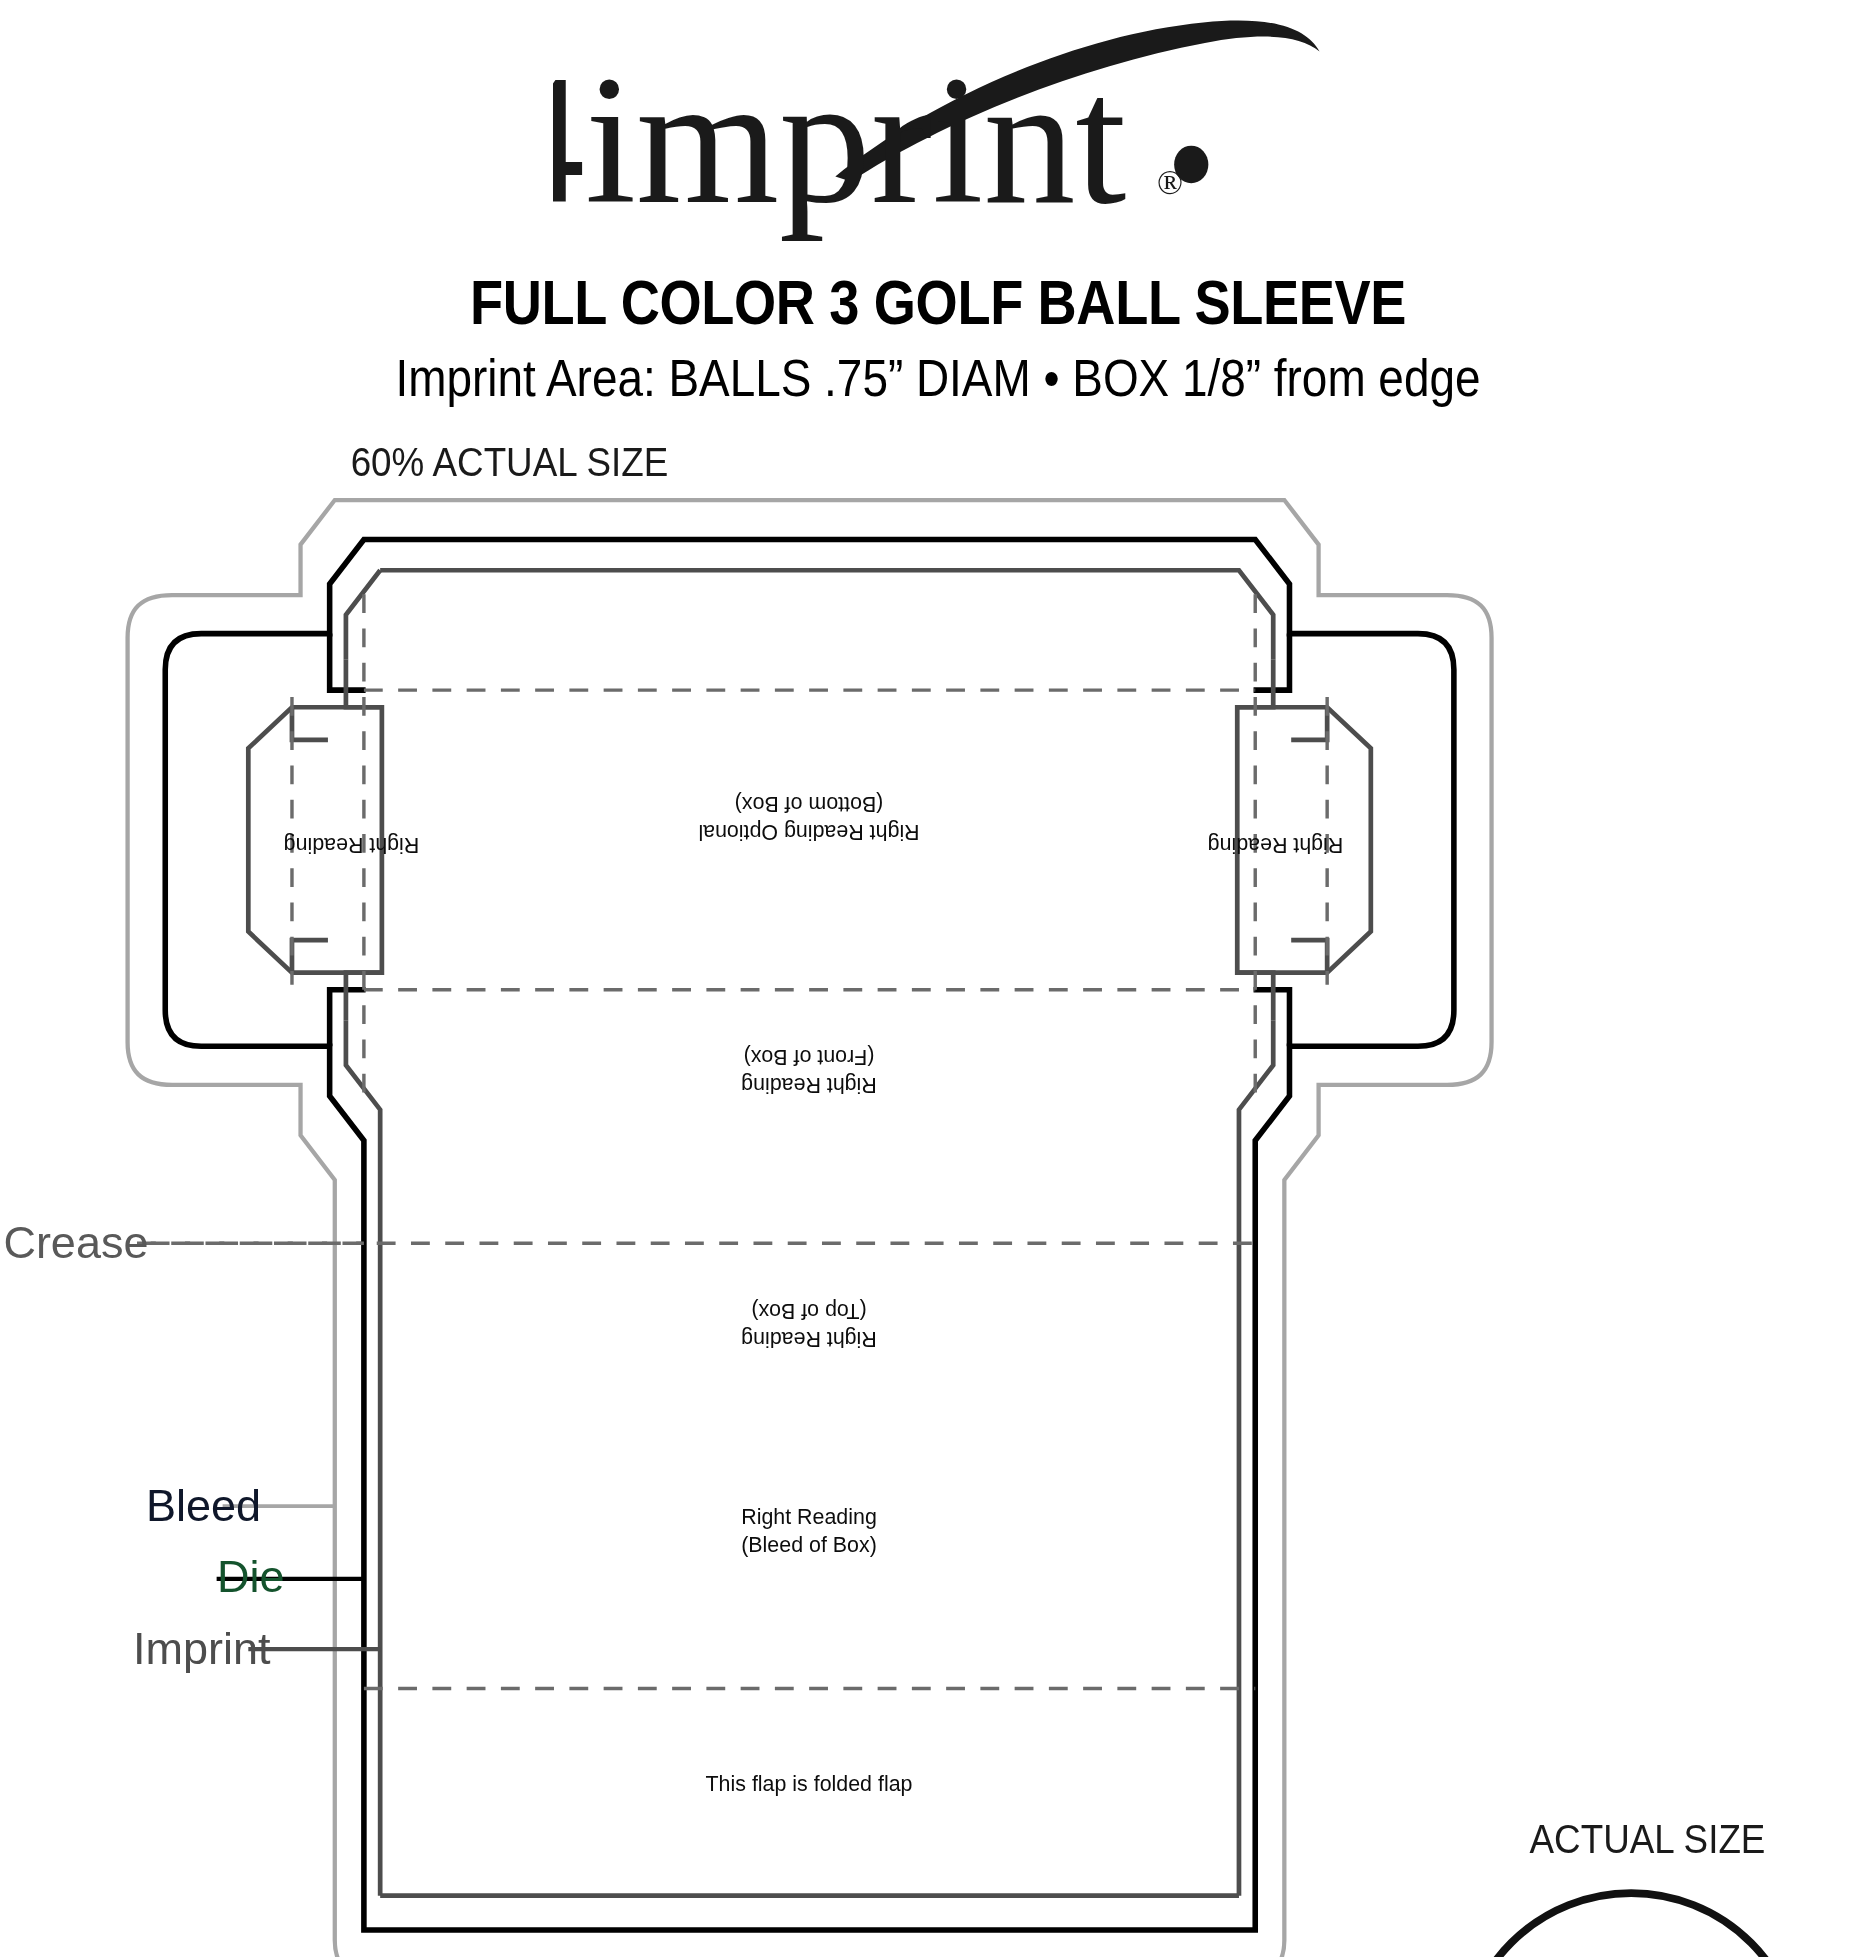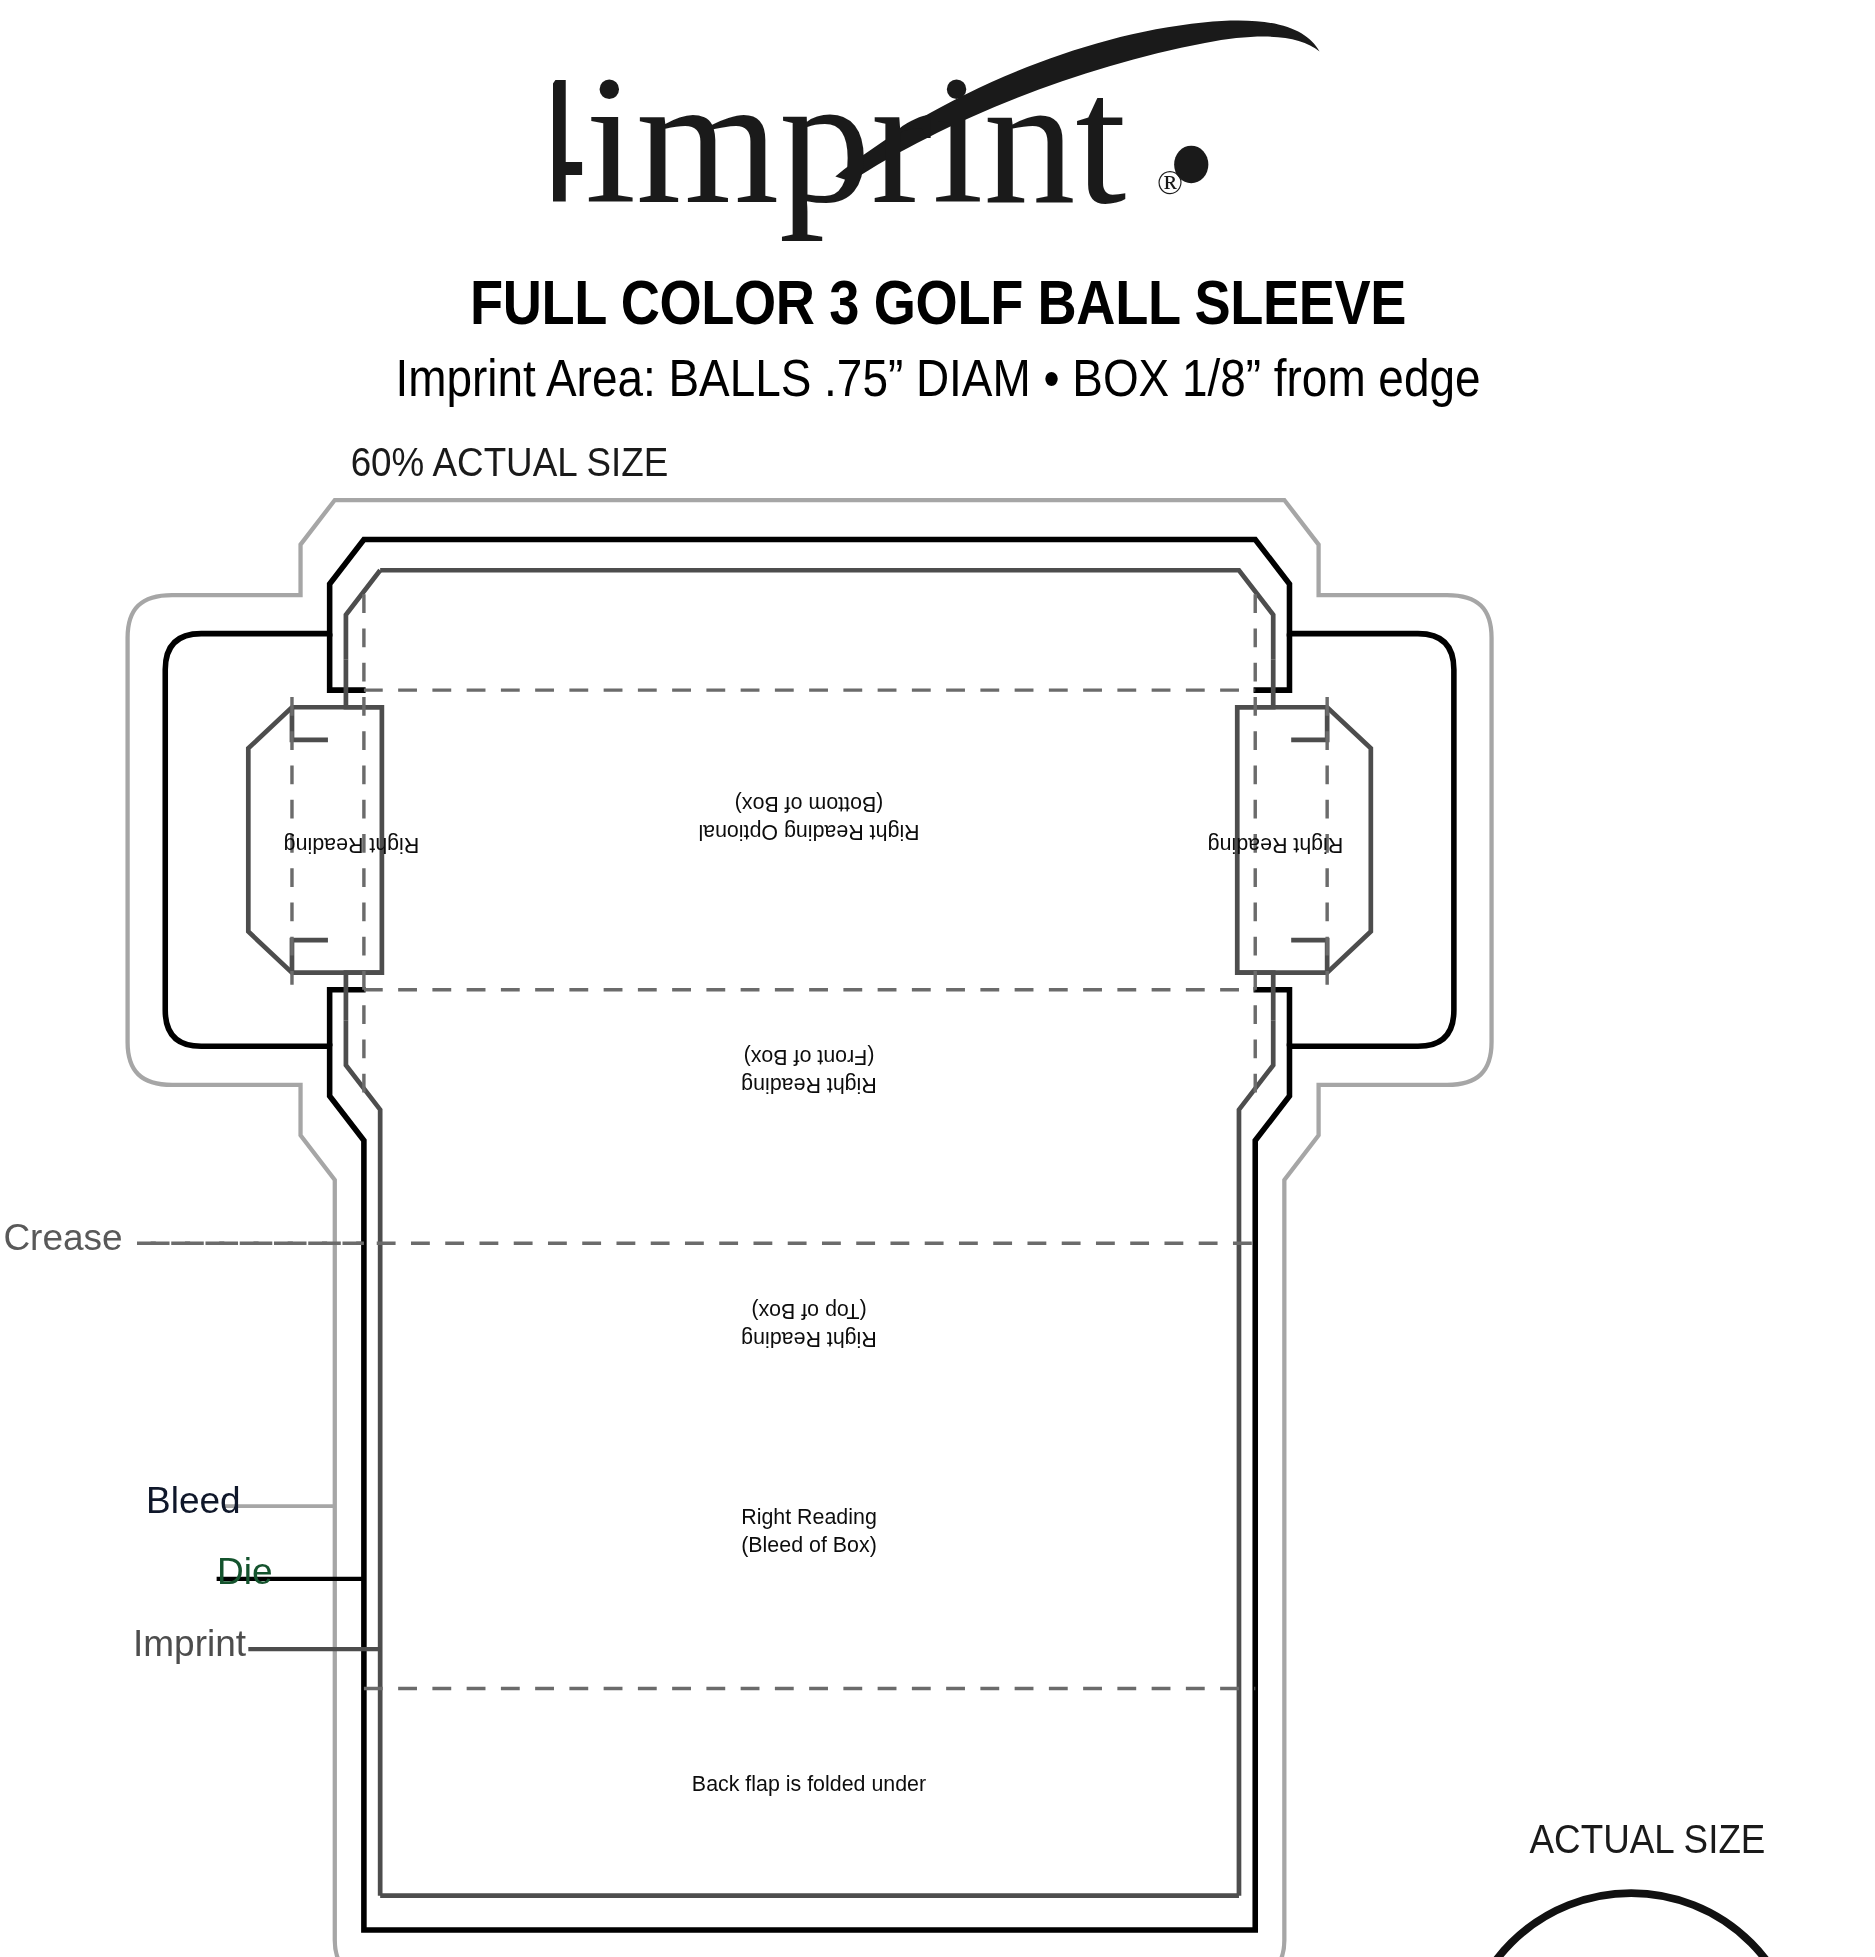--- a/index.html
+++ b/index.html
@@ -97,21 +97,21 @@
     text-align: center;
     font-size: 21.4px;
     line-height: 1.30;
     color: #0d0d0d;
     white-space: nowrap;
   }
   .flip { transform: rotate(180deg); }
 
   .legend-label {
     position: absolute;
-    font-size: 37px;
+    font-size: 45px;
     white-space: nowrap;
   }
   .legend-crease { color: #595959; }
   .legend-bleed  { color: #0f172a; }
   .legend-die    { color: #14532d; }
   .legend-imprint{ color: #4d4d4d; }
 </style>
 </head>
 <body>
 
@@ -358,21 +358,21 @@
 
   <div class="panel-label flip" style="left:253px; top:390px; width:197px;">
     <div>Right Reading</div>
   </div>
 
   <div class="panel-label flip" style="left:1177px; top:390px; width:197px;">
     <div>Right Reading</div>
   </div>
 
   <div class="panel-label" style="left:595px; top:1331px; width:428px;">
-    <div>Back flap is folded under</div>
+    <div>This flap is folded flap</div>
   </div>
 
   <div class="legend-label legend-crease" style="left:3.4px; top:777px;">Crease</div>
   <div class="legend-label legend-bleed" style="left:146px; top:1040px;">Bleed</div>
   <div class="legend-label legend-die" style="left:217px; top:1111px;">Die</div>
   <div class="legend-label legend-imprint" style="left:133px; top:1183px;">Imprint</div>
 
 </div>
 
 

